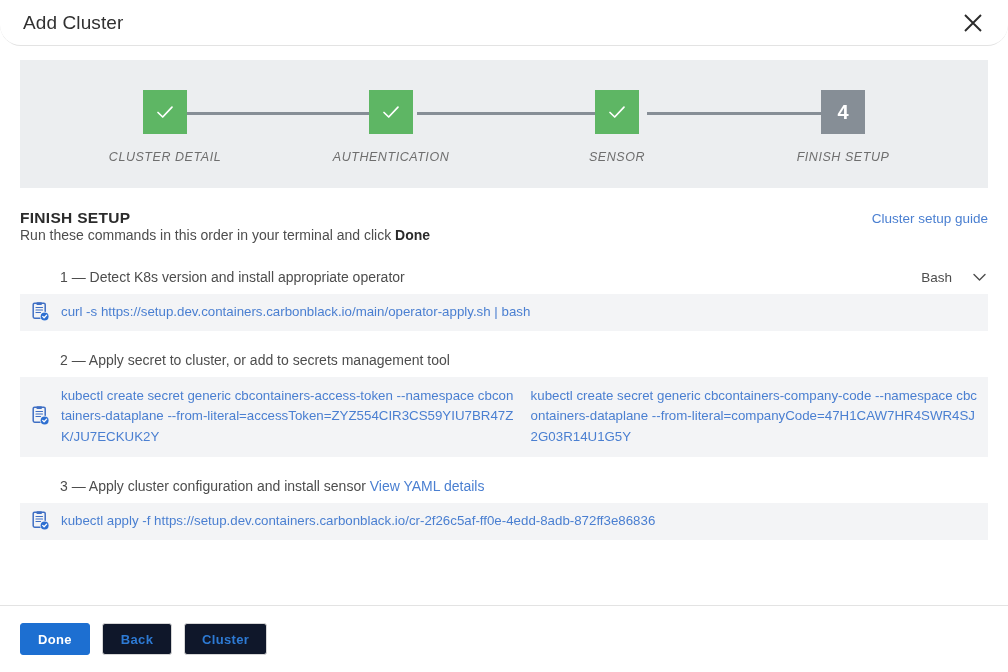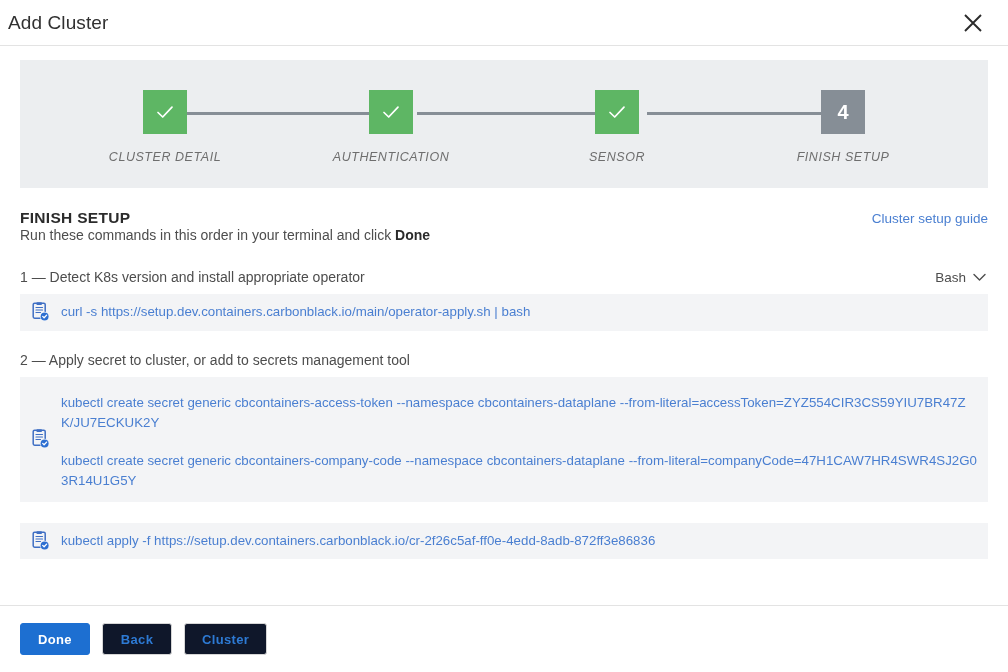--- a/index.html
+++ b/index.html
@@ -18,22 +18,23 @@
     overflow: hidden;
   }
 
   
   .modal-header {
     height: 46px;
     flex: 0 0 46px;
     display: flex;
     align-items: center;
     justify-content: space-between;
-    padding: 0 20px 0 8px;
+    padding: 0 20px 0 23px;
     border-bottom: 1px solid #e3e3e3;
+    border-radius: 21px;
   }
   .modal-title {
     font-size: 19px;
     color: #313131;
     font-weight: 400;
     letter-spacing: .1px;
   }
   .close-btn {
     width: 26px; height: 26px;
     display: flex; align-items: center; justify-content: center;
@@ -120,35 +121,36 @@
   }
   .section-sub b { color: #2b2b2b; font-weight: 700; }
 
   
   .cmd-step { margin-top: 21px; }
   .cmd-step.first { margin-top: 26px; }
   .cmd-head {
     display: flex;
     align-items: baseline;
     justify-content: space-between;
+    margin-left: 40px;
   }
   .cmd-label {
     font-size: 14px;
     color: #4d4d4d;
   }
   .cmd-label .inline-link {
     color: #4a7fd1;
     cursor: pointer;
   }
   .shell-select {
     font-size: 13.5px;
     color: #4d4d4d;
     display: flex;
     align-items: center;
-    gap: 7px;
+    gap: 21px;
     cursor: pointer;
     padding-right: 2px;
   }
   .shell-select svg { display: block; }
 
   .cmd-box {
     margin-top: 9px;
     background: #f3f4f6;
     display: flex;
     align-items: center;
@@ -165,21 +167,21 @@
     align-items: center;
   }
   .copy-icon svg { display: block; }
   .cmd-text {
     font-size: 13.3px;
     color: #4a7fd1;
     line-height: 20.5px;
     word-break: break-all;
     font-family: "Liberation Sans", sans-serif;
   }
-  .cmd-lines { display: flex; flex-direction: column; gap: 17px; margin-top: 7px; }
+  .cmd-lines { display: flex; flex-direction: row; gap: 17px; }
 
   
   .modal-footer {
     flex: 0 0 67px;
     height: 67px;
     border-top: 1px solid #e3e3e3;
     display: flex;
     align-items: center;
     padding: 0 20px;
     gap: 12px;
@@ -318,20 +320,23 @@
           </svg>
         </div>
         <div class="cmd-lines">
           <div class="cmd-text">kubectl create secret generic cbcontainers-access-token --namespace cbcontainers-dataplane --from-literal=accessToken=ZYZ554CIR3CS59YIU7BR47ZK/JU7ECKUK2Y</div>
           <div class="cmd-text">kubectl create secret generic cbcontainers-company-code --namespace cbcontainers-dataplane --from-literal=companyCode=47H1CAW7HR4SWR4SJ2G03R14U1G5Y</div>
         </div>
       </div>
     </div>
 
     <div class="cmd-step">
+      <div class="cmd-head">
+        <div class="cmd-label"><span>3 — Apply cluster configuration and install sensor </span><span class="inline-link">View YAML details</span></div>
+      </div>
       <div class="cmd-box">
         <div class="copy-icon">
           <svg width="18" height="20" viewBox="0 0 18 20" aria-hidden="true">
             <rect x="1.2" y="1.2" width="12" height="15" rx="1.4" fill="none" stroke="#3f6fc4" stroke-width="1.5"></rect>
             <rect x="4.4" y="0.2" width="5.6" height="2.8" rx="1" fill="#3f6fc4"></rect>
             <path d="M4 5.5 H10.5 M4 8 H10.5 M4 10.5 H8.5" stroke="#3f6fc4" stroke-width="1.2" stroke-linecap="round"></path>
             <circle cx="12.6" cy="14.4" r="4.6" fill="#f3f4f6"></circle>
             <circle cx="12.6" cy="14.4" r="4" fill="#2d6fd1"></circle>
             <path d="M10.7 14.4 L12.1 15.8 L14.6 13.1" stroke="#ffffff" stroke-width="1.3" fill="none" stroke-linecap="round" stroke-linejoin="round"></path>
           </svg>

